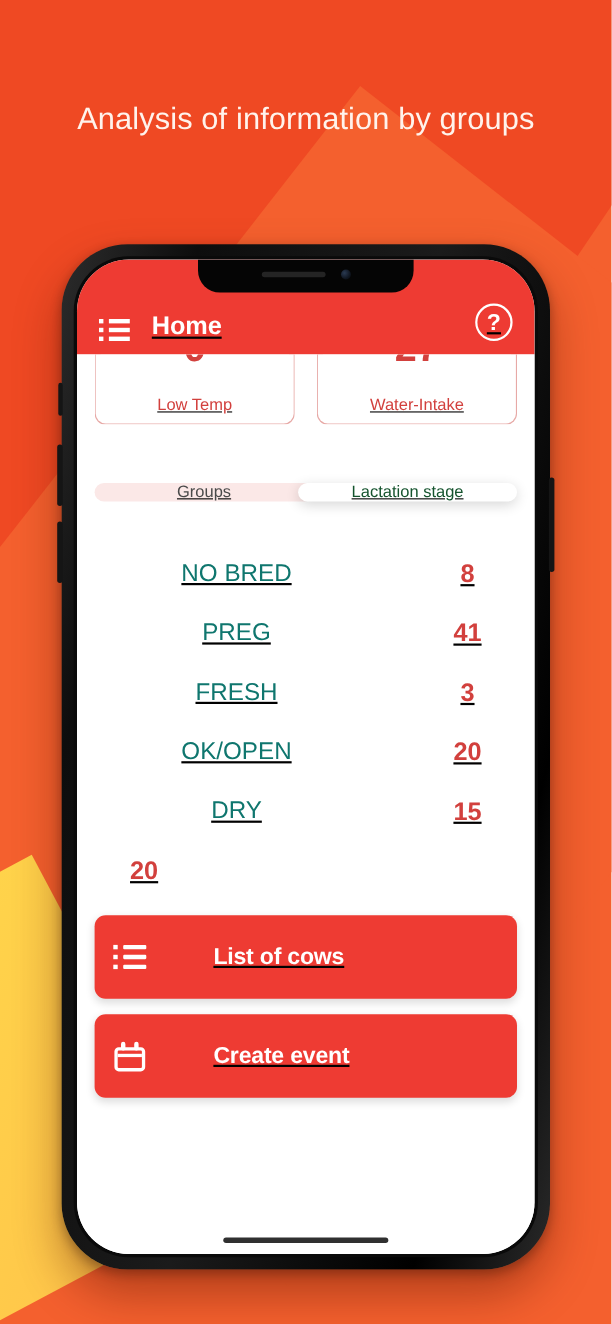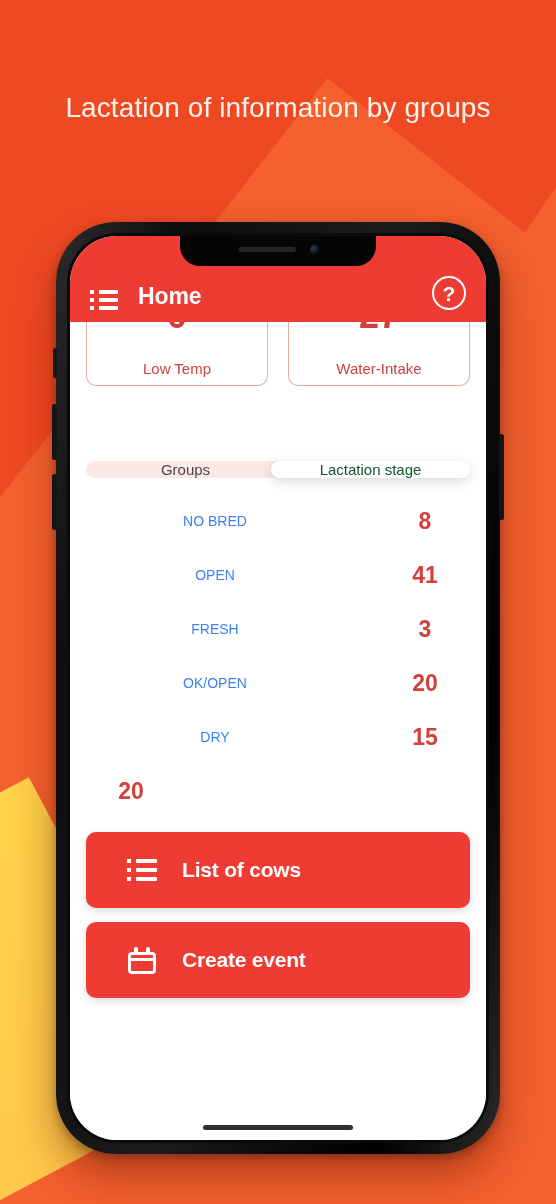--- a/index.html
+++ b/index.html
@@ -69,20 +69,21 @@
   #phone {
     position: absolute;
     left: 56px;
     top: 222px;
     width: 444px;
     height: 932px;
     border-radius: 60px;
     background: linear-gradient(105deg,#2c2c2c 0%,#0d0d0d 18%,#1b1b1b 50%,#000 82%,#2a2a2a 100%);
     box-shadow: 0 22px 42px rgba(90,20,0,.42), 0 4px 10px rgba(0,0,0,.3);
     padding: 11px;
+    text-decoration: underline;
   }
 
   #phone-inner {
     width: 100%;
     height: 100%;
     border-radius: 50px;
     background: #0a0a0a;
     padding: 3px;
     position: relative;
   }
@@ -214,21 +215,21 @@
   .stat-label {
     color: #D2403D;
     font-size: 15px;
   }
 
   
   #segmented {
     margin-top: 30px;
     height: 62px;
     display: flex;
-    align-items: flex-end;
+    align-items: center;
     position: relative;
   }
   .seg {
     flex: 1;
     display: flex;
     align-items: center;
     justify-content: center;
     font-size: 15px;
     border-radius: 12px;
   }
@@ -250,43 +251,44 @@
     margin-top: 16px;
   }
   .group-row {
     display: flex;
     align-items: center;
     height: 54px;
   }
   .group-label {
     flex: 1;
     text-align: center;
-    color: #3b82f6;
-    font-size: 14px;
+    color: #0f766e;
+    font-size: 22px;
     padding-right: 36px;
   }
   .group-value {
     width: 90px;
     text-align: center;
     color: #D2403D;
     font-size: 23px;
     font-weight: bold;
   }
 
   
   #actions { margin-top: 14px; }
   .action-btn {
     height: 76px;
     background: #EE3B33;
     border-radius: 10px;
     display: flex;
     align-items: center;
-    padding: 0 40px;
+    padding: 0 16px;
     margin-bottom: 14px;
     box-shadow: 0 3px 8px rgba(0,0,0,.14);
+    gap: 36px;
   }
   .action-icon {
     width: 32px; height: 30px;
     margin-right: 24px;
     flex: 0 0 auto;
     display: flex; align-items: center; justify-content: center;
   }
   .action-label {
     color: #fff;
     font-size: 21px;
@@ -336,21 +338,21 @@
 </style>
 </head>
 <body>
 
 <div id="stage">
 
   <div class="bg-shape" id="bg-diag-right"></div>
   <div class="bg-shape" id="bg-diag-right2"></div>
   <div class="bg-shape" id="bg-yellow"></div>
 
-  <div id="headline">Lactation of information by groups</div>
+  <div id="headline">Analysis of information by groups</div>
 
   <div id="phone">
     <div class="side-btn" id="btn-silent"></div>
     <div class="side-btn" id="btn-volup"></div>
     <div class="side-btn" id="btn-voldn"></div>
     <div class="side-btn" id="btn-power"></div>
 
     <div id="phone-inner">
       <div id="screen">
 
@@ -395,21 +397,21 @@
             <div class="seg" id="seg-groups">Groups</div>
             <div class="seg" id="seg-lactation">Lactation stage</div>
           </div>
 
           <div id="groups-list">
             <div class="group-row">
               <div class="group-label">NO BRED</div>
               <div class="group-value">8</div>
             </div>
             <div class="group-row">
-              <div class="group-label">OPEN</div>
+              <div class="group-label">PREG</div>
               <div class="group-value">41</div>
             </div>
             <div class="group-row">
               <div class="group-label">FRESH</div>
               <div class="group-value">3</div>
             </div>
             <div class="group-row">
               <div class="group-label">OK/OPEN</div>
               <div class="group-value">20</div>
             </div>

